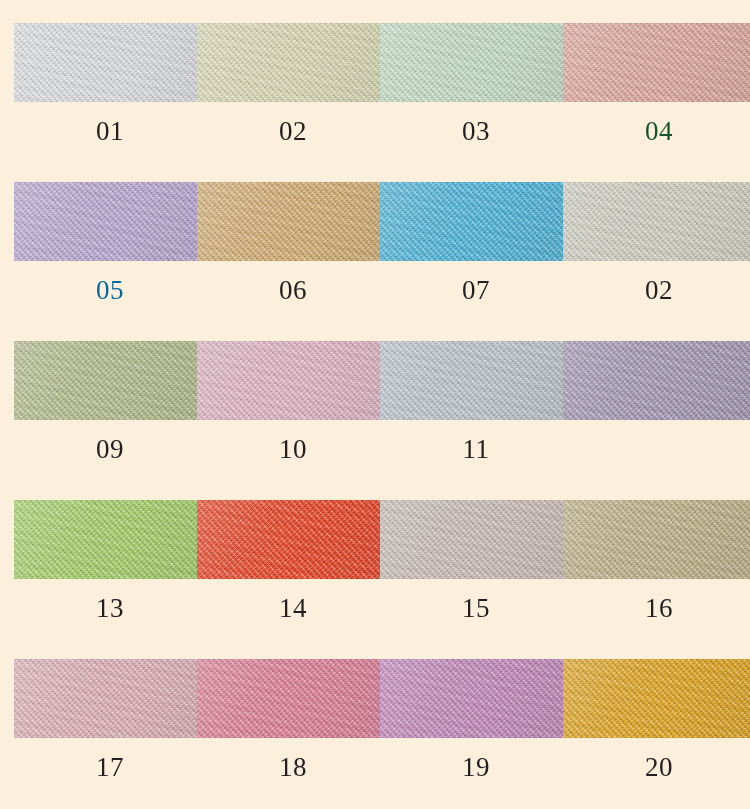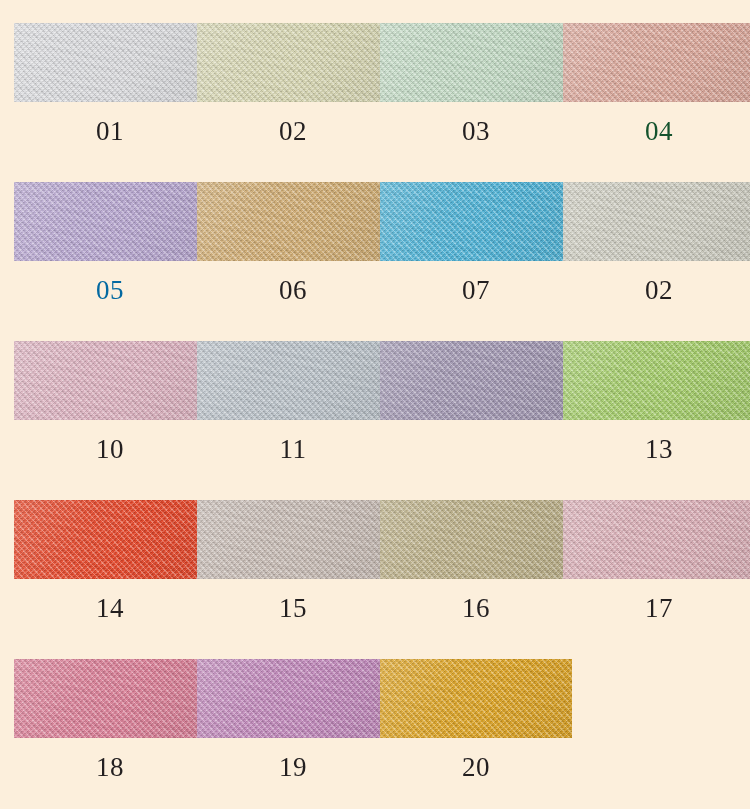--- a/index.html
+++ b/index.html
@@ -165,20 +165,26 @@
         </div>
         <div class="swatch-label" style="color: rgb(35, 31, 32);">07</div>
       </div>
       <div class="swatch-cell">
         <div class="chip" style="background-color: rgb(207, 206, 194);">
           <div class="sheen"></div>
         </div>
         <div class="swatch-label" style="color: rgb(35, 31, 32);">02</div>
       </div>
       <div class="swatch-cell">
+        <div class="chip" style="background-color: rgb(179, 188, 142);">
+          <div class="sheen"></div>
+        </div>
+        <div class="swatch-label" style="color: rgb(35, 31, 32);">09</div>
+      </div>
+      <div class="swatch-cell">
         <div class="chip" style="background-color: rgb(223, 180, 194);">
           <div class="sheen"></div>
         </div>
         <div class="swatch-label" style="color: rgb(35, 31, 32);">10</div>
       </div>
       <div class="swatch-cell">
         <div class="chip" style="background-color: rgb(188, 196, 203);">
           <div class="sheen"></div>
         </div>
         <div class="swatch-label" style="color: rgb(35, 31, 32);">11</div>

